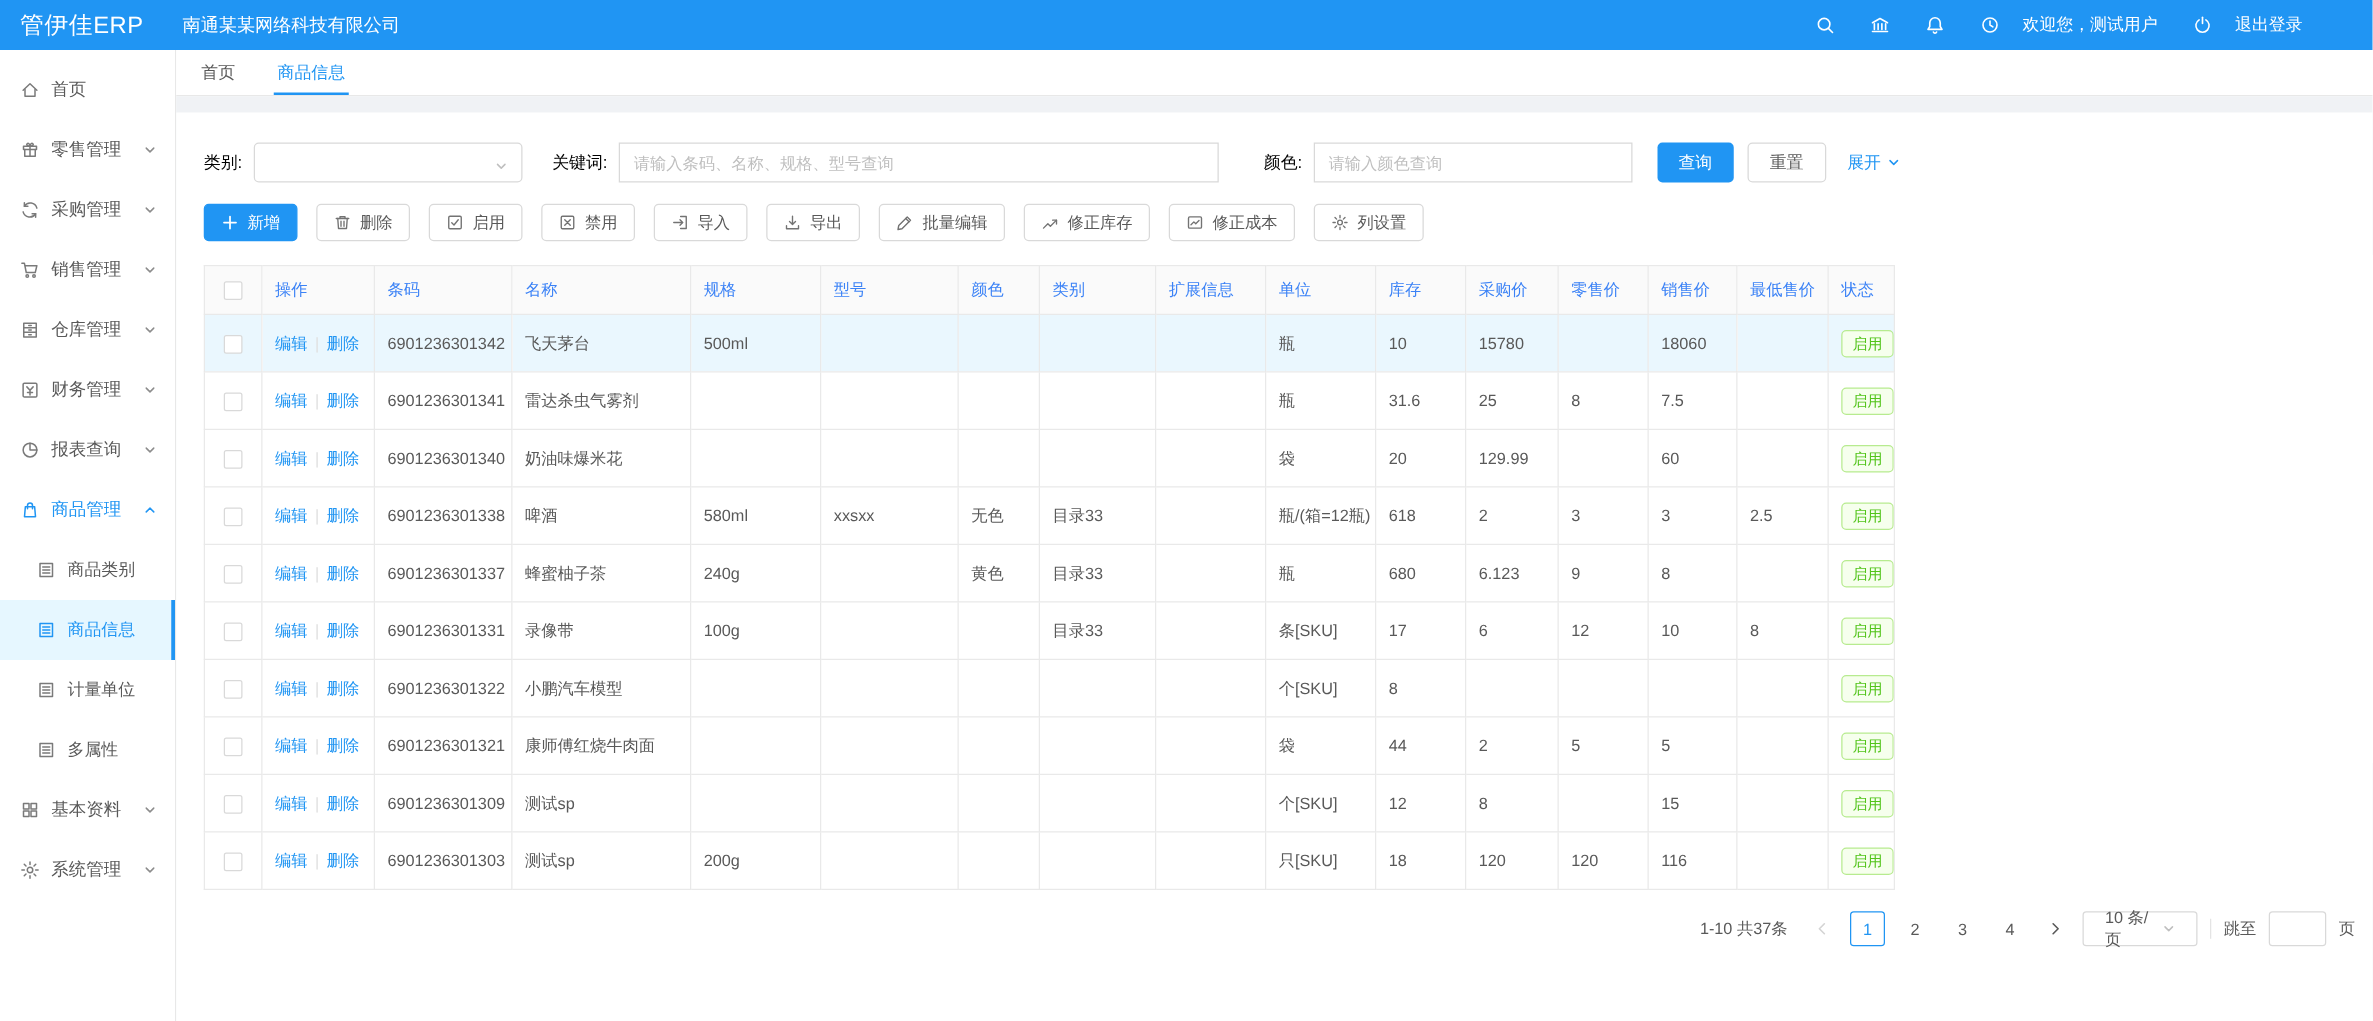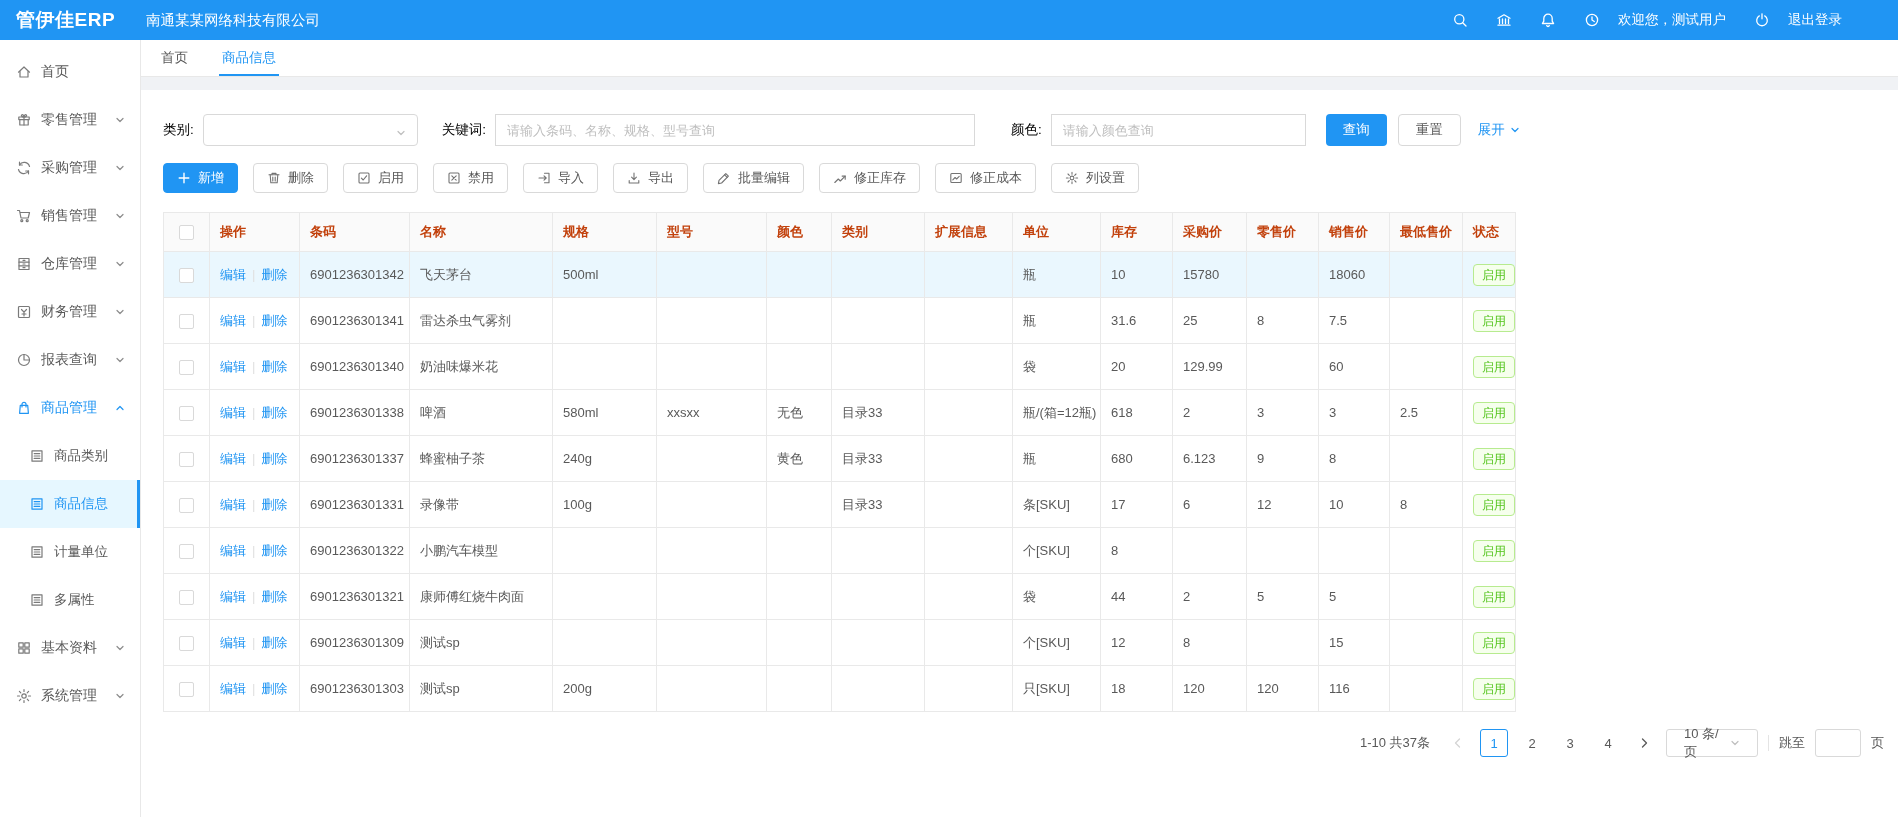--- a/index.html
+++ b/index.html
@@ -2,21 +2,21 @@
 <html><head>
 <meta charset="utf-8">
 <style>
   * { margin:0; padding:0; box-sizing:border-box; }
   html,body { width:1898px; height:817px; overflow:hidden; background:#fff;
     font-family:"Liberation Sans","DejaVu Sans",sans-serif; }
 
   
   .header { position:absolute; top:0; left:0; width:1898px; height:40px;
     background:#2095f3; display:flex; align-items:center; color:#fff; z-index:5; }
-  .logo { width:124px; padding-left:16px; font-size:19px; font-weight:bold; letter-spacing:.5px; white-space:nowrap; }
+  .logo { width:124px; padding-left:16px; font-size:19px; font-weight:normal; letter-spacing:.5px; white-space:nowrap; }
   .company { font-size:14.5px; margin-left:22px; }
   .header-right { margin-left:auto; display:flex; align-items:center; gap:28px; padding-right:56px; font-size:13.5px; }
   .hicon { display:flex; align-items:center; cursor:pointer; }
   .huser { display:flex; align-items:center; gap:18px; cursor:pointer; white-space:nowrap; }
 
   
   .sidebar { position:absolute; top:40px; left:0; width:141px; height:777px;
     background:#fff; border-right:1px solid #e8e8e8; padding-top:8px; }
   .side-item { height:48px; display:flex; align-items:center; padding-left:16px;
     font-size:14px; color:#595959; cursor:pointer; position:relative; white-space:nowrap; }
@@ -65,21 +65,21 @@
     background:#fff; color:#595959; font-size:13px; display:flex; align-items:center;
     gap:7px; cursor:pointer; white-space:nowrap; }
   .tbtn .ic { display:flex; color:#737373; }
   .tbtn.primary { background:#2095f3; border-color:#2095f3; color:#fff; }
   .tbtn.primary .ic { color:#fff; }
 
   
   .table-wrap { margin:19px 0 0 22px; width:1353px; }
   table { border-collapse:collapse; table-layout:fixed; width:1352px; font-size:13px; color:#595959; }
   th,td { border:1px solid #e9e9e9; padding:0 10px; text-align:left; overflow:hidden; white-space:nowrap; }
-  th { background:#fafafa; color:#c2410c; font-weight:bold; height:39px; }
+  th { background:#fafafa; color:#3b82f6; font-weight:normal; height:39px; }
   td { height:46px; background:#fff; }
   tr.hl td { background:#eaf7fe; }
   td.ck, th.ck { text-align:center; padding:0; }
   .cb { display:inline-block; width:15px; height:15px; border:1px solid #d9d9d9;
     border-radius:2px; background:#fff; vertical-align:middle; cursor:pointer; }
   .lnk { color:#2095f3; cursor:pointer; }
   .sep { color:#e0e0e0; margin:0 6px; }
   .badge { display:inline-block; padding:2px 8px; font-size:12px; line-height:16px;
     color:#52c41a; background:#f6ffed; border:1px solid #b7eb8f; border-radius:4px; }
 

